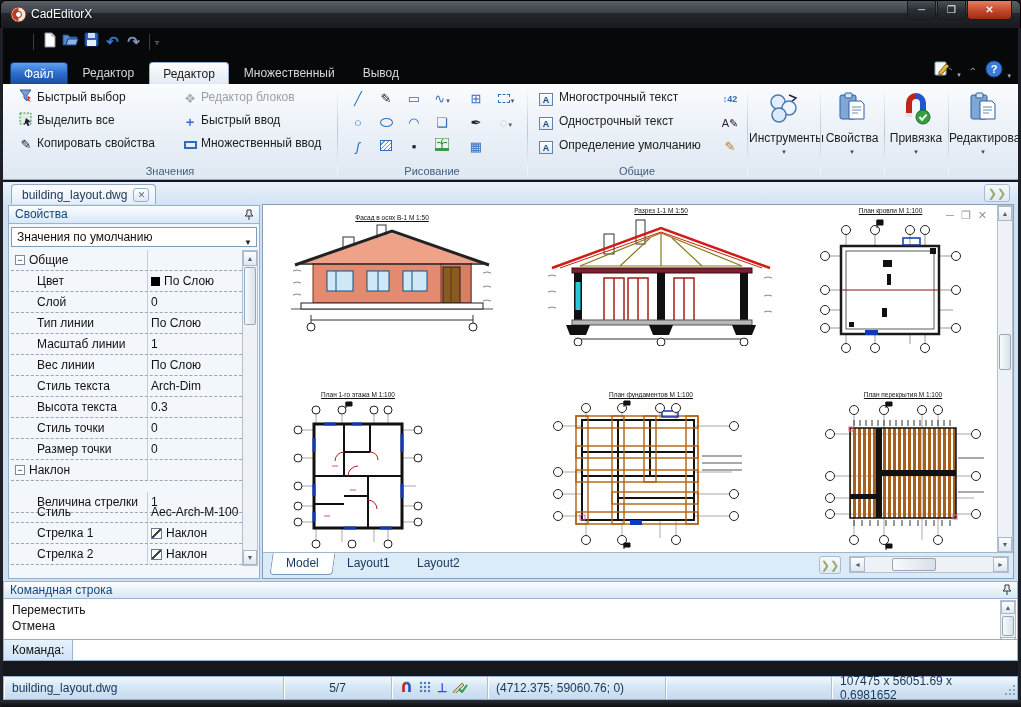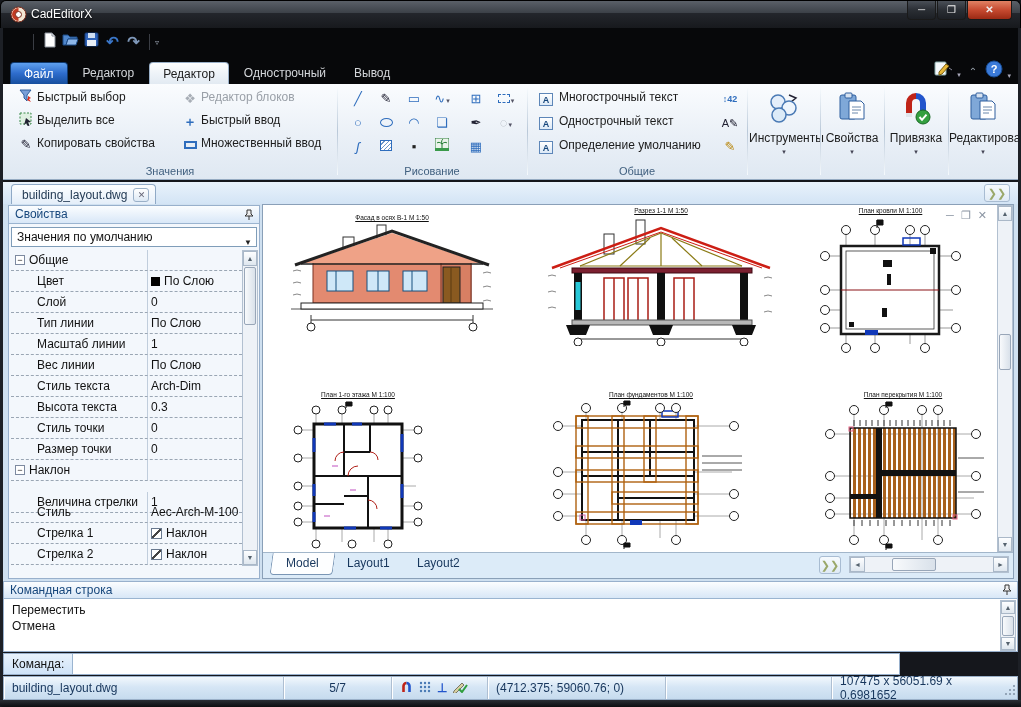--- a/index.html
+++ b/index.html
@@ -71,21 +71,21 @@
 .ltabs{position:absolute;left:0;right:0;bottom:0;height:26px;background:#dcebf8;border-top:1px solid #a2b6ca;font-size:12px;color:#17365c}
 .ltab{position:absolute;top:0;height:22px;line-height:21px;padding:0 14px}
 .ltab.active{background:#fdfeff;border:1px solid #7a96b5;border-top:none;border-radius:0 0 4px 4px;transform:skewX(-8deg)}
 .ltab.active span{display:inline-block;transform:skewX(8deg)}
 .hsb{position:absolute;height:17px;background:#eef2f7;border:1px solid #b2c0d0}
 
 .cmdpanel{left:3px;top:581px;width:1015px;height:71px;background:#fff;border:1px solid #98b0cc}
 .cmdhead{position:absolute;left:0;top:0;right:0;height:17px;background:linear-gradient(#fbfdff,#d8e7f7);
  border-bottom:1px solid #9ab4d0;font-size:12px;color:#17477c;line-height:16px;padding-left:6px}
 .cmdline{position:absolute;left:8px;font-size:12px;color:#111}
-.cmdrow{left:3px;top:653px;width:897px;height:22px;background:#fff;border:1px solid #98b0cc;display:flex;align-items:center}
+.cmdrow{left:3px;top:639px;width:1015px;height:22px;background:#fff;border:1px solid #98b0cc;display:flex;align-items:center}
 .cmdlabel{height:20px;background:linear-gradient(#e8f2fc,#cfe3f8);border-right:1px solid #9ab4d0;font-size:12px;color:#111;
  line-height:20px;padding:0 8px}
 .cmdinput{flex:1;height:20px;border:none;outline:none;font-size:12px;font-family:"Liberation Sans",sans-serif}
 .statusbar{left:3px;top:676px;width:1015px;height:24px;background:linear-gradient(#f2f8fd,#d6e6f5 45%,#c6dbee);
  border:1px solid #9ab0c8;display:flex;align-items:center;font-size:12px;color:#17365c}
 .sseg{height:100%;display:flex;align-items:center;padding:0 8px;border-right:1px solid #aebfd2;box-shadow:1px 0 0 #fff inset}
 .grip{position:absolute;right:2px;bottom:2px;width:12px;height:12px;
  background:radial-gradient(circle at 3px 9px,#93a5b8 1.2px,transparent 1.5px),radial-gradient(circle at 7px 9px,#93a5b8 1.2px,transparent 1.5px),radial-gradient(circle at 7px 5px,#93a5b8 1.2px,transparent 1.5px),radial-gradient(circle at 11px 9px,#93a5b8 1.2px,transparent 1.5px),radial-gradient(circle at 11px 5px,#93a5b8 1.2px,transparent 1.5px),radial-gradient(circle at 11px 1px,#93a5b8 1.2px,transparent 1.5px)}
 .botborder{left:0;top:700px;width:1021px;height:7px;background:linear-gradient(#2a2e35,#0c0d10);border-radius:0 0 4px 4px}
 .sideL{left:0;top:28px;width:3px;height:673px;background:#1d2026}
@@ -134,21 +134,21 @@
   <span class="tico" style="color:#3a76c8;font-weight:bold">↶</span>
   <span class="tico" style="color:#7e97b8;font-weight:bold">↷</span>
   <div class="tsep"></div>
   <span style="color:#9aa4b2;font-size:8px">▿</span>
 </div>
 
 <div class="abs tabrow">
   <div class="rtab file" style="margin-left:7px">Файл</div>
   <div class="rtab">Редактор</div>
   <div class="rtab active">Редактор</div>
-  <div class="rtab">Однострочный</div>
+  <div class="rtab">Множественный</div>
   <div class="rtab">Вывод</div>
 </div>
 <div class="tabrow-right">
   <span>
     <svg width="20" height="16">
         <rect x="2" y="1" width="11" height="13" rx="1" fill="#f4f8fc" stroke="#8aa"></rect>
         <path d="M6 11 L13 3 l3 2 -7 8 -3 1z" fill="#e8b83a" stroke="#7a6010"></path>
         <path d="M16 7 l3 2" stroke="#889" fill="none"></path>
       </svg>
     <span style="color:#aab;font-size:7px">▾</span></span>

